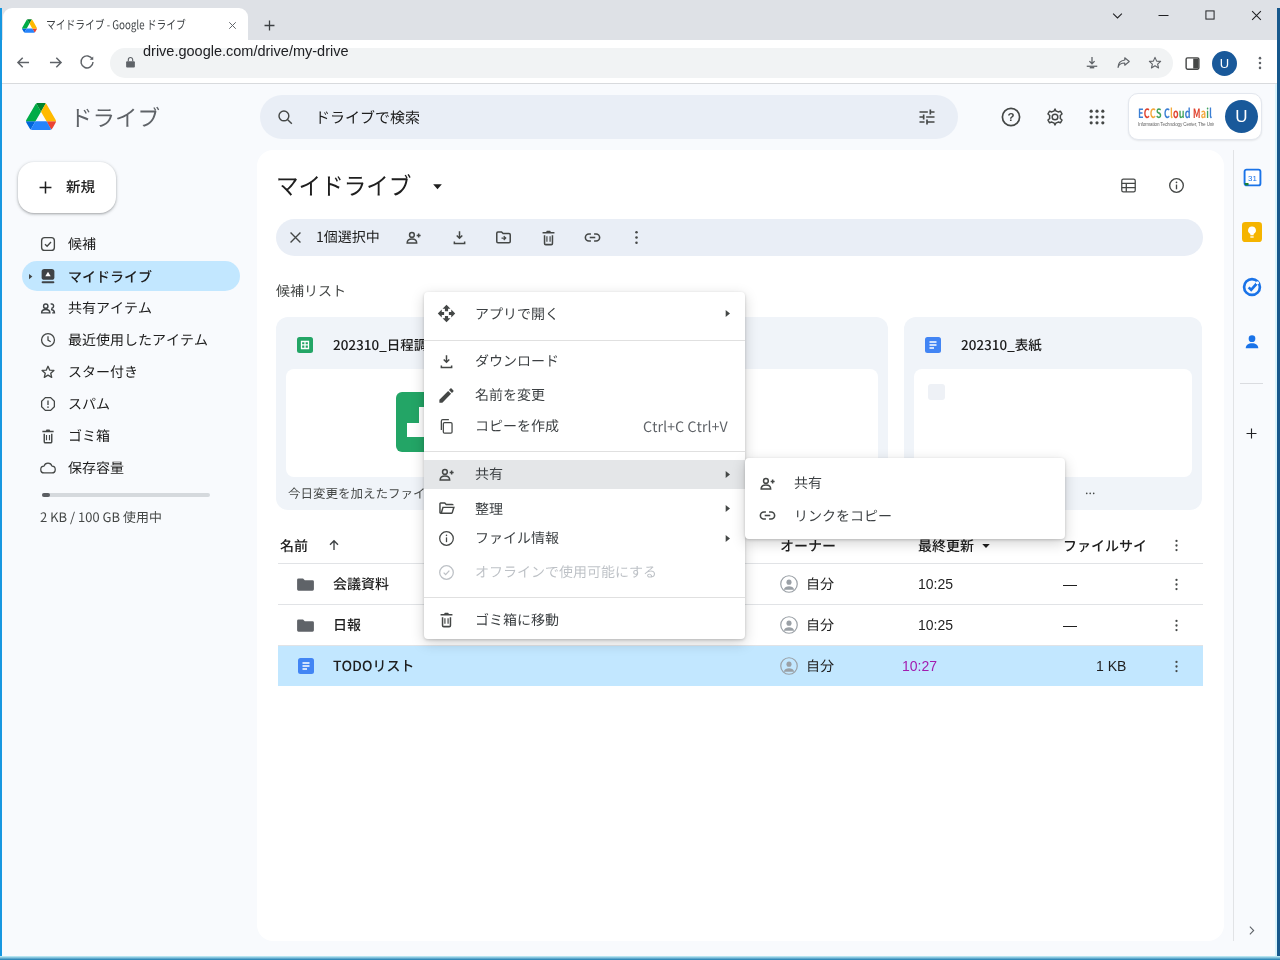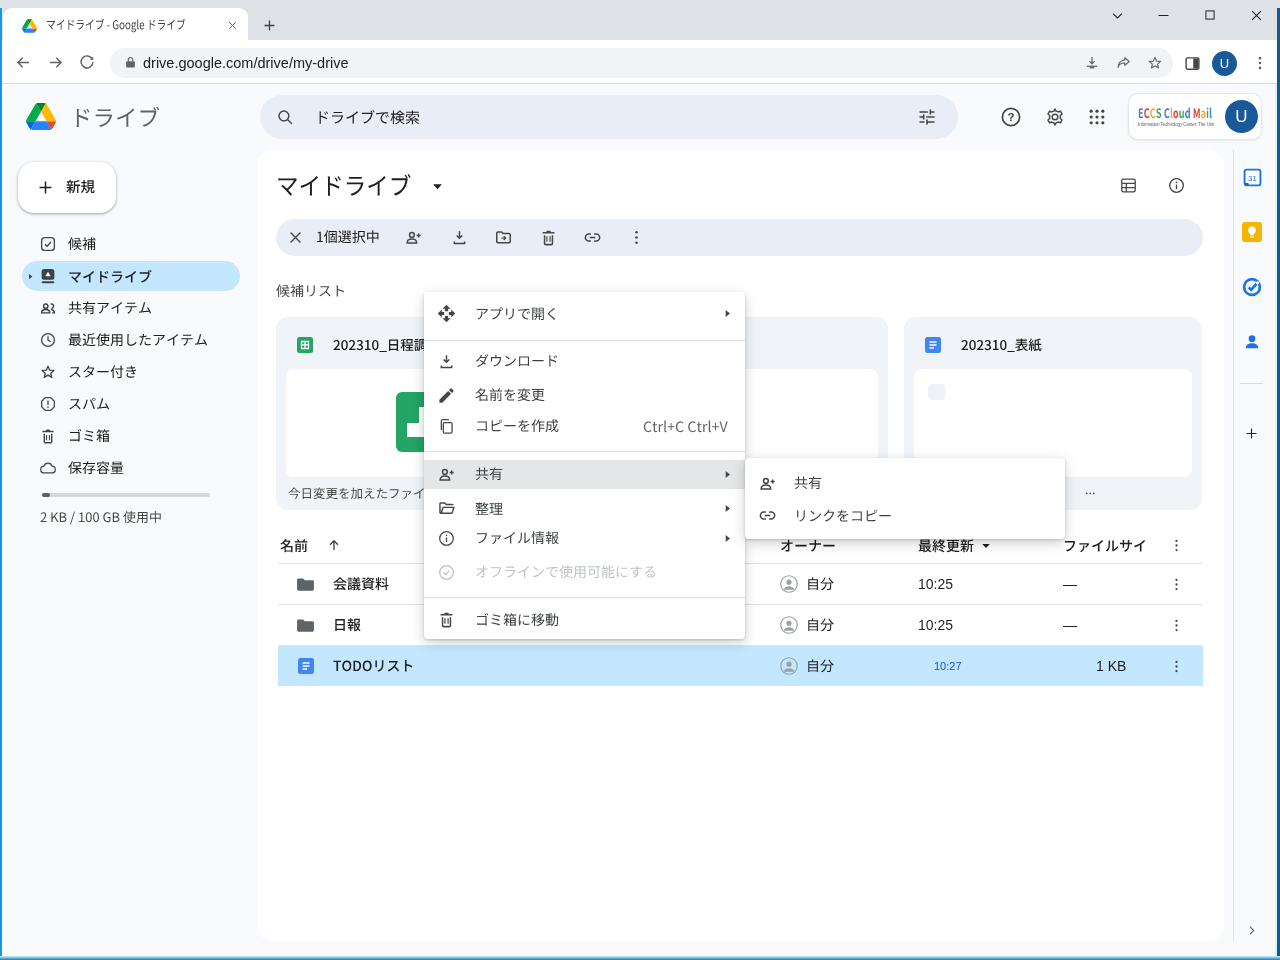--- a/index.html
+++ b/index.html
@@ -45,21 +45,21 @@
   </svg>
 <svg style="position:absolute;left:78px;top:53px" width="18" height="18" viewBox="0 0 24 24">
     <path d="M19.2 8.4 A8 8 0 1 0 20 12" stroke="#5f6368" stroke-width="1.9" fill="none"></path>
     <path d="M20.3 4.5 v4.6 h-4.6 z" fill="#5f6368"></path>
   </svg>
 <div class="abs" style="left:110px;top:48px;width:1063px;height:30px;background:#f1f3f4;border-radius:15px"></div>
 <svg style="position:absolute;left:123px;top:55px" width="15" height="15" viewBox="0 0 24 24">
     <rect x="5" y="10" width="14" height="10" rx="1.5" fill="#5f6368"></rect>
     <path d="M8.5 10 V7.5 a3.5 3.5 0 0 1 7 0 V10" stroke="#5f6368" stroke-width="1.8" fill="none"></path>
   </svg>
-<div class="abs" style="left:143px;top:48px;height:30px;line-height:30px;font-size:14.5px;color:#202124">drive.google.com/drive/my-drive</div>
+<div class="abs" style="left:143px;top:36px;height:30px;line-height:30px;font-size:14.5px;color:#202124">drive.google.com/drive/my-drive</div>
 <svg style="position:absolute;left:1083px;top:54px" width="18" height="18" viewBox="0 0 24 24">
     <path d="M12 4 v9 M8.5 9.5 L12 13 l3.5-3.5" stroke="#5f6368" stroke-width="1.7" fill="none"></path>
     <rect x="5" y="15.5" width="14" height="1.7" fill="#5f6368"></rect>
     <rect x="9" y="17.2" width="6" height="2" fill="#5f6368"></rect>
   </svg>
 <svg style="position:absolute;left:1115px;top:54px" width="18" height="18" viewBox="0 0 24 24">
     <path d="M13 5 l6 5 -6 5 v-3 c-5 0-8 2-9 6 0-6 3-9 9-10 z" stroke="#5f6368" stroke-width="1.5" fill="none" stroke-linejoin="round"></path>
   </svg>
 <svg style="position:absolute;left:1146px;top:54px" width="18" height="18" viewBox="0 0 24 24">
     <path d="M12 4.5 l2.2 5 5.3.4-4 3.5 1.2 5.2-4.7-2.8-4.7 2.8 1.2-5.2-4-3.5 5.3-.4z" stroke="#5f6368" stroke-width="1.5" fill="none" stroke-linejoin="round"></path>
@@ -407,21 +407,21 @@
     <path d="M3.4 0V-8.9H0.4V-10.3H8.1V-8.9H5.1V0ZM13.8 0.2Q12.5 0.2 11.5 -0.5Q10.5 -1.1 9.9 -2.3Q9.3 -3.5 9.3 -5.2Q9.3 -6.9 9.9 -8Q10.5 -9.2 11.5 -9.9Q12.5 -10.5 13.8 -10.5Q15.2 -10.5 16.2 -9.9Q17.2 -9.2 17.8 -8Q18.3 -6.9 18.3 -5.2Q18.3 -3.5 17.8 -2.3Q17.2 -1.1 16.2 -0.5Q15.2 0.2 13.8 0.2ZM13.8 -1.2Q14.7 -1.2 15.3 -1.7Q16 -2.2 16.3 -3.1Q16.7 -4 16.7 -5.2Q16.7 -6.4 16.3 -7.3Q16 -8.1 15.3 -8.6Q14.7 -9.1 13.8 -9.1Q13 -9.1 12.3 -8.6Q11.7 -8.1 11.4 -7.3Q11 -6.4 11 -5.2Q11 -4 11.4 -3.1Q11.7 -2.2 12.3 -1.7Q13 -1.2 13.8 -1.2ZM20.5 0V-10.3H23.1Q24.7 -10.3 25.8 -9.7Q26.9 -9.2 27.5 -8Q28.1 -6.9 28.1 -5.2Q28.1 -3.5 27.5 -2.4Q27 -1.2 25.9 -0.6Q24.8 0 23.2 0ZM22.1 -1.3H23Q24.1 -1.3 24.9 -1.8Q25.7 -2.2 26 -3.1Q26.4 -3.9 26.4 -5.2Q26.4 -6.5 26 -7.3Q25.7 -8.2 24.9 -8.6Q24.1 -9 23 -9H22.1ZM34.2 0.2Q32.9 0.2 31.8 -0.5Q30.8 -1.1 30.3 -2.3Q29.7 -3.5 29.7 -5.2Q29.7 -6.9 30.3 -8Q30.8 -9.2 31.8 -9.9Q32.9 -10.5 34.2 -10.5Q35.5 -10.5 36.5 -9.9Q37.5 -9.2 38.1 -8Q38.7 -6.9 38.7 -5.2Q38.7 -3.5 38.1 -2.3Q37.5 -1.1 36.5 -0.5Q35.5 0.2 34.2 0.2ZM34.2 -1.2Q35 -1.2 35.7 -1.7Q36.3 -2.2 36.6 -3.1Q37 -4 37 -5.2Q37 -6.4 36.6 -7.3Q36.3 -8.1 35.7 -8.6Q35 -9.1 34.2 -9.1Q33.3 -9.1 32.7 -8.6Q32.1 -8.1 31.7 -7.3Q31.4 -6.4 31.4 -5.2Q31.4 -4 31.7 -3.1Q32.1 -2.2 32.7 -1.7Q33.3 -1.2 34.2 -1.2ZM50.5 -10.7Q50.5 -10.5 50.4 -10.1Q50.4 -9.8 50.4 -9.4Q50.4 -9.1 50.4 -8.6Q50.4 -8.2 50.4 -7.7Q50.4 -7.2 50.4 -6.9Q50.4 -5.7 50.3 -4.9Q50.2 -4 50 -3.4Q49.9 -2.8 49.6 -2.3Q49.3 -1.8 48.9 -1.4Q48.4 -0.8 47.9 -0.4Q47.3 -0 46.7 0.2Q46.1 0.5 45.5 0.7L44.4 -0.5Q45.4 -0.8 46.2 -1.2Q47.1 -1.7 47.7 -2.4Q48.1 -2.8 48.3 -3.2Q48.6 -3.7 48.7 -4.2Q48.8 -4.7 48.8 -5.4Q48.9 -6.1 48.9 -7Q48.9 -7.3 48.9 -7.8Q48.9 -8.3 48.9 -8.7Q48.9 -9.2 48.9 -9.4Q48.9 -9.8 48.9 -10.1Q48.9 -10.5 48.8 -10.7ZM44 -10.6Q44 -10.4 44 -10.1Q43.9 -9.9 43.9 -9.6Q43.9 -9.5 43.9 -9.1Q43.9 -8.8 43.9 -8.3Q43.9 -7.8 43.9 -7.3Q43.9 -6.8 43.9 -6.3Q43.9 -5.8 43.9 -5.4Q43.9 -5.1 43.9 -4.9Q43.9 -4.6 44 -4.3Q44 -4 44 -3.7H42.4Q42.4 -3.9 42.4 -4.3Q42.4 -4.6 42.4 -4.9Q42.4 -5.1 42.4 -5.4Q42.4 -5.8 42.4 -6.3Q42.4 -6.8 42.4 -7.3Q42.4 -7.8 42.4 -8.3Q42.4 -8.8 42.4 -9.1Q42.4 -9.5 42.4 -9.6Q42.4 -9.8 42.4 -10.1Q42.4 -10.4 42.4 -10.6ZM64.9 -9.4Q64.8 -9.3 64.7 -9.1Q64.5 -8.9 64.5 -8.7Q64.2 -8 63.7 -7.2Q63.3 -6.4 62.8 -5.5Q62.2 -4.7 61.6 -4.1Q60.9 -3.2 59.9 -2.3Q59 -1.5 58 -0.8Q56.9 -0.1 55.8 0.4L54.7 -0.8Q55.8 -1.2 56.9 -1.9Q57.9 -2.5 58.9 -3.3Q59.8 -4.1 60.5 -4.9Q60.9 -5.4 61.4 -6Q61.8 -6.7 62.2 -7.3Q62.5 -8 62.7 -8.5Q62.6 -8.5 62.2 -8.5Q61.8 -8.5 61.2 -8.5Q60.7 -8.5 60.1 -8.5Q59.5 -8.5 59 -8.5Q58.5 -8.5 58.1 -8.5Q57.7 -8.5 57.5 -8.5Q57.3 -8.5 57 -8.5Q56.6 -8.5 56.4 -8.5Q56.1 -8.5 56 -8.5V-10Q56.2 -10 56.4 -10Q56.7 -10 57 -10Q57.3 -10 57.5 -10Q57.7 -10 58.1 -10Q58.5 -10 59 -10Q59.6 -10 60.2 -10Q60.7 -10 61.3 -10Q61.8 -10 62.2 -10Q62.6 -10 62.7 -10Q63.1 -10 63.5 -10Q63.8 -10 64 -10.1ZM61.8 -5Q62.4 -4.5 63 -3.9Q63.6 -3.4 64.2 -2.8Q64.8 -2.2 65.3 -1.6Q65.8 -1 66.2 -0.6L64.9 0.5Q64.4 -0.2 63.7 -1Q63.1 -1.8 62.3 -2.5Q61.6 -3.3 60.8 -4ZM72 -1.3Q72 -1.5 72 -2.1Q72 -2.7 72 -3.5Q72 -4.3 72 -5.2Q72 -6.1 72 -7Q72 -7.8 72 -8.4Q72 -9.1 72 -9.4Q72 -9.7 72 -10.2Q72 -10.6 71.9 -10.9H73.6Q73.6 -10.6 73.6 -10.2Q73.5 -9.8 73.5 -9.4Q73.5 -8.9 73.5 -8.2Q73.5 -7.5 73.5 -6.6Q73.5 -5.8 73.5 -4.9Q73.5 -4.1 73.5 -3.3Q73.5 -2.6 73.5 -2Q73.5 -1.5 73.5 -1.3Q73.5 -1.1 73.5 -0.7Q73.6 -0.4 73.6 -0.1Q73.6 0.2 73.6 0.5H71.9Q72 0.1 72 -0.4Q72 -0.9 72 -1.3ZM73.2 -7.3Q73.9 -7.1 74.7 -6.8Q75.6 -6.5 76.5 -6.2Q77.3 -5.9 78.1 -5.5Q78.9 -5.2 79.4 -4.9L78.8 -3.4Q78.2 -3.8 77.5 -4.1Q76.8 -4.4 76 -4.7Q75.2 -5 74.5 -5.3Q73.8 -5.5 73.2 -5.7Z" fill="#1f1f1f"></path>
   </svg>
 <svg style="position:absolute;left:780px;top:657px" width="18" height="18" viewBox="0 0 24 24">
     <circle cx="12" cy="12" r="11" fill="none" stroke="#9aa0a6" stroke-width="1.6"></circle>
     <circle cx="12" cy="9.5" r="3.4" fill="#9aa0a6"></circle>
     <path d="M5 19.5 c1-3.4 3.8-4.6 7-4.6 s6 1.2 7 4.6" fill="#9aa0a6"></path>
   </svg>
 <svg class="tp" style="left:806px;top:671.3px">
     <path d="M3 -6.7H11.1V-5.8H3ZM3 -3.7H11.1V-2.7H3ZM3 -0.6H11.1V0.3H3ZM2.3 -9.8H11.9V1.1H10.8V-8.8H3.3V1.1H2.3ZM6.4 -11.8 7.6 -11.6Q7.4 -11 7.1 -10.4Q6.9 -9.7 6.6 -9.3L5.7 -9.5Q5.8 -9.8 5.9 -10.2Q6.1 -10.6 6.2 -11Q6.3 -11.4 6.4 -11.8ZM16.6 -6.5H24.6V-5.4H16.6ZM24.3 -6.5H25.4Q25.4 -6.5 25.4 -6.4Q25.4 -6.3 25.4 -6.2Q25.4 -6 25.4 -6Q25.3 -4.3 25.2 -3.2Q25.1 -2 25 -1.3Q24.9 -0.5 24.8 -0.1Q24.6 0.3 24.5 0.5Q24.2 0.8 24 0.9Q23.7 1 23.4 1Q23 1.1 22.4 1.1Q21.8 1.1 21.1 1Q21.1 0.8 21 0.5Q21 0.2 20.8 -0Q21.5 0 22.1 0Q22.7 0.1 22.9 0.1Q23.1 0.1 23.3 0Q23.4 -0 23.5 -0.1Q23.7 -0.3 23.8 -1Q24 -1.6 24.1 -2.9Q24.2 -4.2 24.3 -6.3ZM18.5 -11.5 19.6 -11.2Q19.1 -10 18.4 -8.9Q17.7 -7.8 16.9 -6.9Q16.1 -6 15.2 -5.4Q15.1 -5.5 15 -5.6Q14.8 -5.8 14.6 -5.9Q14.5 -6.1 14.3 -6.2Q15.2 -6.8 16 -7.6Q16.8 -8.4 17.5 -9.4Q18.1 -10.4 18.5 -11.5ZM23.4 -11.5Q23.8 -10.8 24.3 -10.1Q24.7 -9.3 25.3 -8.7Q25.9 -8 26.5 -7.4Q27.1 -6.8 27.7 -6.4Q27.5 -6.3 27.4 -6.1Q27.2 -6 27 -5.8Q26.9 -5.6 26.8 -5.5Q26.2 -6 25.6 -6.6Q25 -7.2 24.4 -8Q23.8 -8.7 23.3 -9.5Q22.8 -10.3 22.4 -11.1ZM19.6 -6.2H20.7Q20.6 -5 20.3 -3.9Q20.1 -2.8 19.6 -1.9Q19.1 -0.9 18.1 -0.1Q17.2 0.7 15.7 1.2Q15.7 1 15.6 0.9Q15.5 0.7 15.3 0.5Q15.2 0.4 15.1 0.3Q16.4 -0.2 17.3 -0.9Q18.1 -1.6 18.6 -2.4Q19.1 -3.3 19.3 -4.2Q19.5 -5.2 19.6 -6.2Z" fill="#1f1f1f"></path>
   </svg>
-<div class="abs" style="left:934px;top:657px;height:18px;line-height:18px;font-size:11px;color:#1d4ed8">10:27</div>
+<div class="abs" style="left:902px;top:657px;height:18px;line-height:18px;font-size:14px;color:#a21caf">10:27</div>
 <div class="abs" style="left:1096px;top:657px;height:18px;line-height:18px;font-size:14px;color:#1f1f1f">1 KB</div>
 <svg style="position:absolute;left:1168px;top:657.5px" width="17" height="17" viewBox="0 0 24 24">
     <circle cx="12" cy="5.5" r="1.6" fill="#444746"></circle>
     <circle cx="12" cy="12" r="1.6" fill="#444746"></circle>
     <circle cx="12" cy="18.5" r="1.6" fill="#444746"></circle>
   </svg>
 <div class="abs" style="left:1233px;top:150px;width:1px;height:791px;background:#e1e3e6"></div>
 <svg style="position:absolute;left:1243px;top:168px" width="19" height="19" viewBox="0 0 24 24">
     <rect x="2" y="2" width="20" height="20" rx="2.5" fill="#fff" stroke="#1a73e8" stroke-width="2.4"></rect>
     <rect x="2" y="2" width="4" height="16" fill="#1a73e8" opacity="0"></rect>

